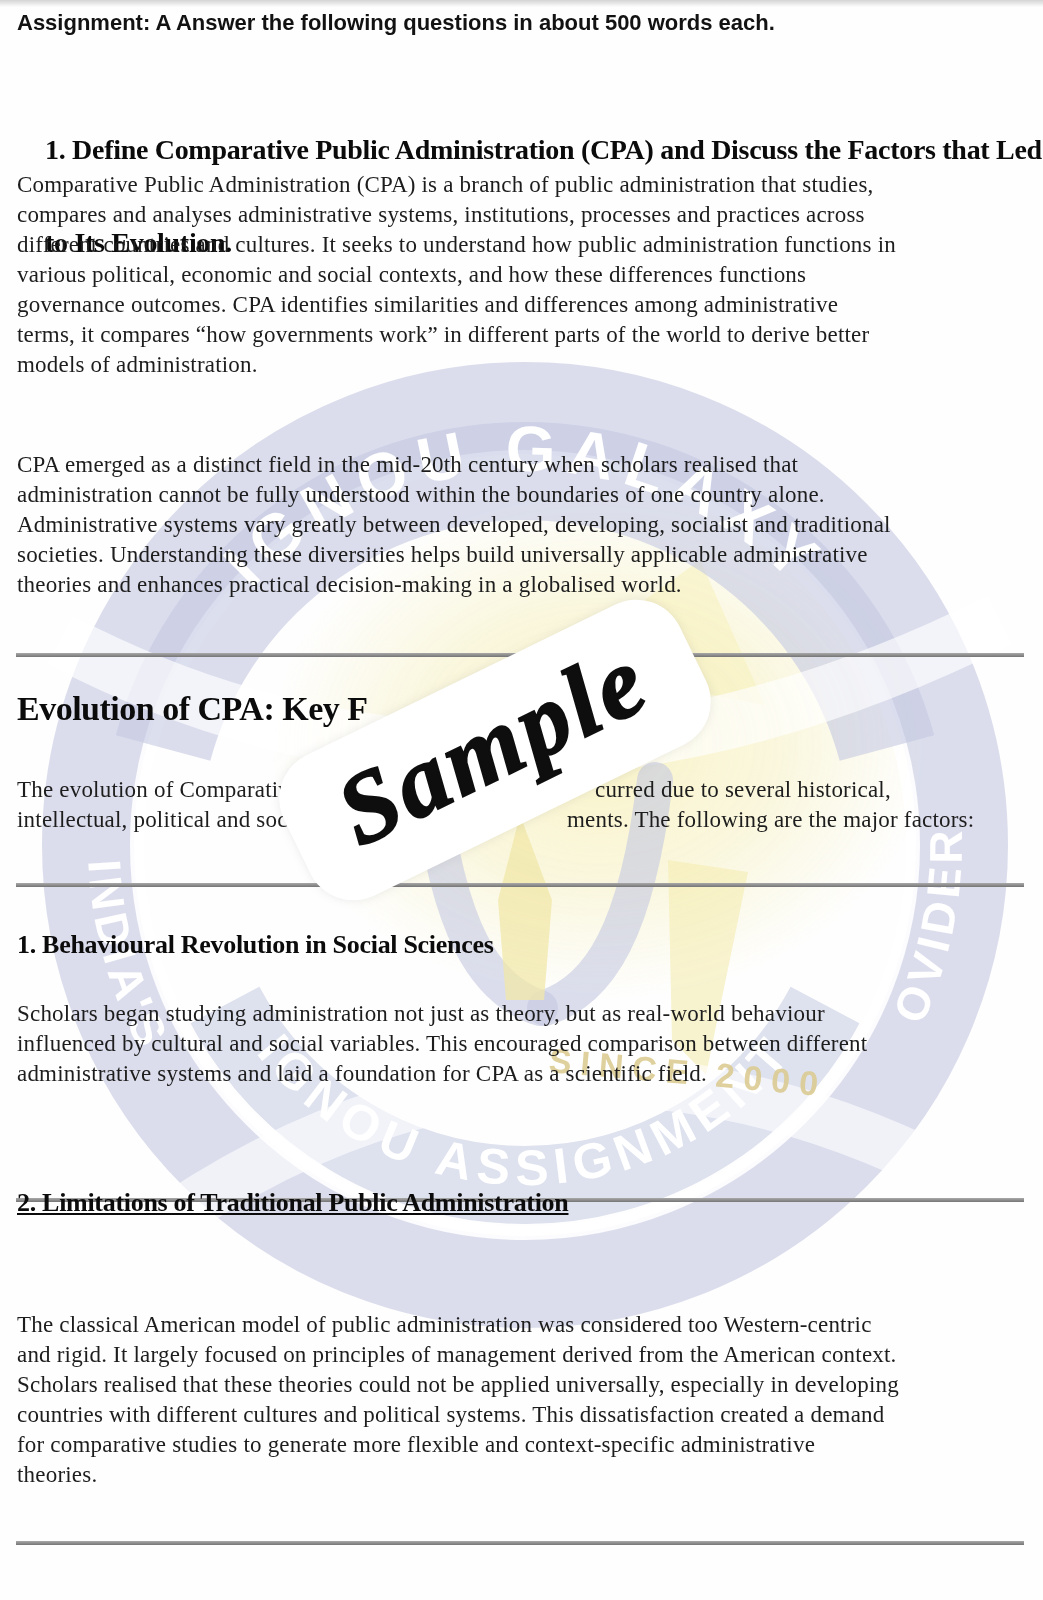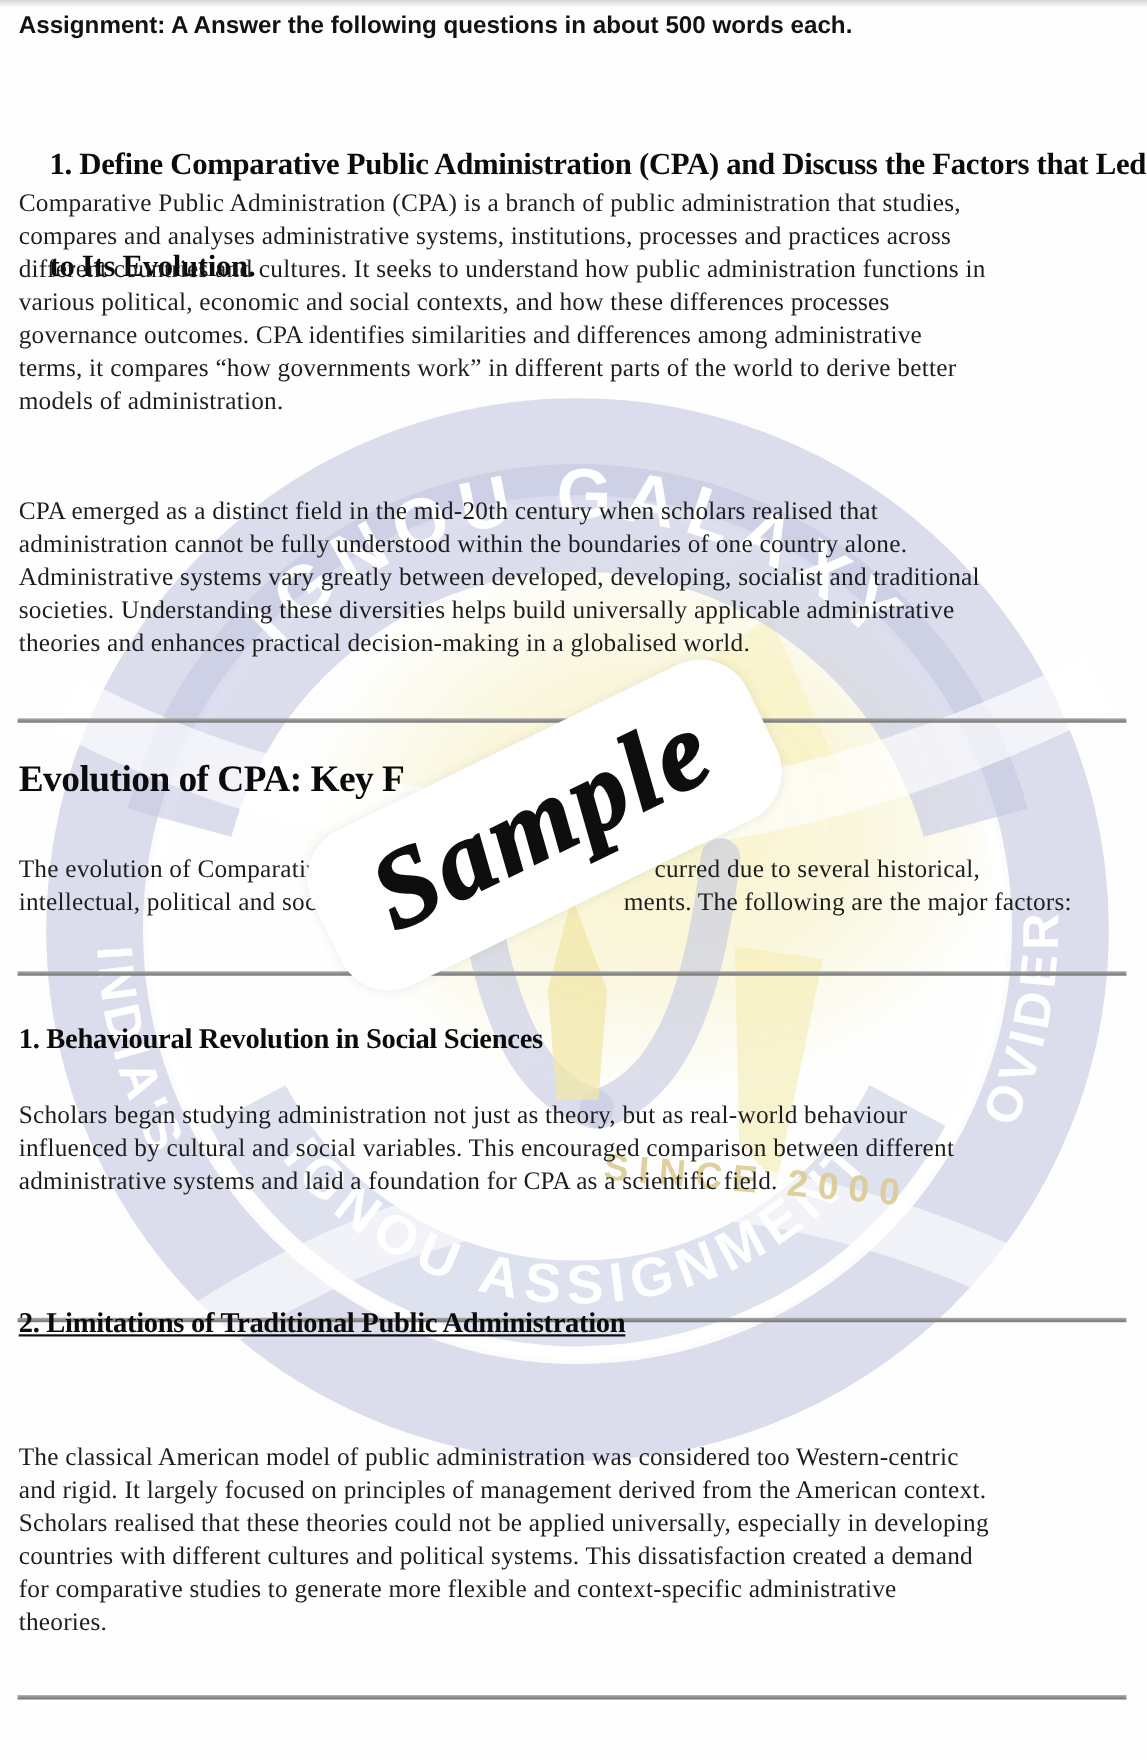--- a/index.html
+++ b/index.html
@@ -119,21 +119,21 @@
 
   <div class="qhead">
     <div>1. Define Comparative Public Administration (CPA) and Discuss the Factors that Led</div>
     <div>to Its Evolution.</div>
   </div>
 
   <div class="para" style="top:170px;">
     <div>Comparative Public Administration (CPA) is a branch of public administration that studies,</div>
     <div>compares and analyses administrative systems, institutions, processes and practices across</div>
     <div>different countries and cultures. It seeks to understand how public administration functions in</div>
-    <div>various political, economic and social contexts, and how these differences processes</div>
+    <div>various political, economic and social contexts, and how these differences functions</div>
     <div>governance outcomes. CPA identifies similarities and differences among administrative</div>
     <div>terms, it compares “how governments work” in different parts of the world to derive better</div>
     <div>models of administration.</div>
   </div>
 
   <div class="para" style="top:450px;">
     <div>CPA emerged as a distinct field in the mid-20th century when scholars realised that</div>
     <div>administration cannot be fully understood within the boundaries of one country alone.</div>
     <div>Administrative systems vary greatly between developed, developing, socialist and traditional</div>
     <div>societies. Understanding these diversities helps build universally applicable administrative</div>

